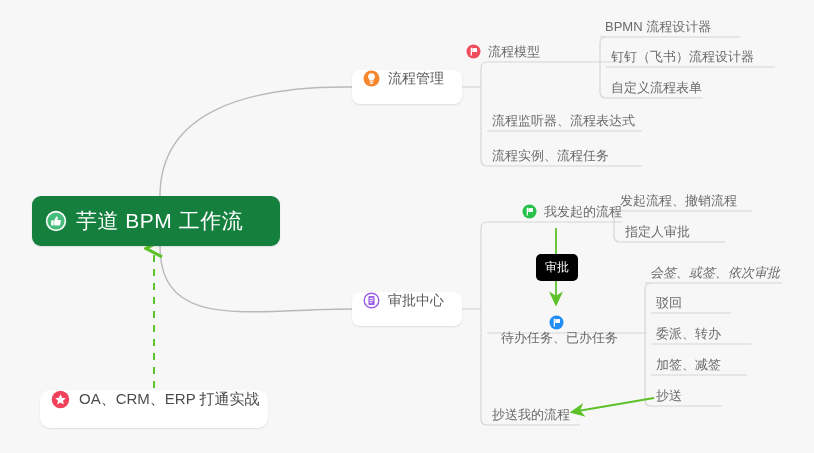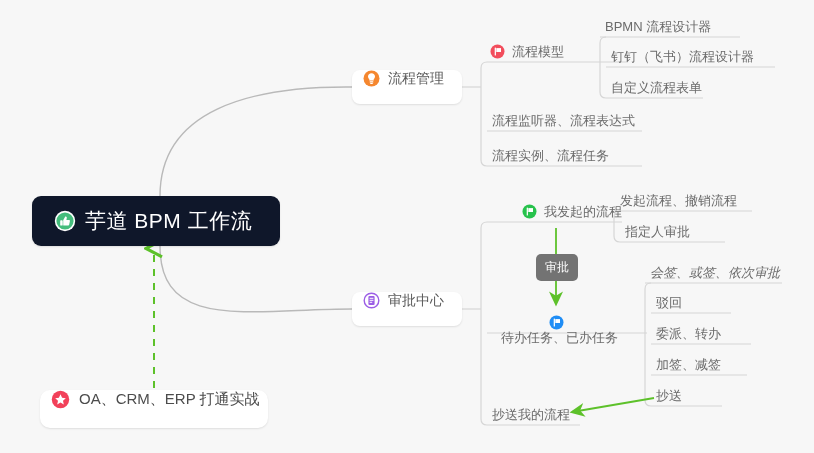--- a/index.html
+++ b/index.html
@@ -12,24 +12,24 @@
     position:relative;
   }
   #canvas{position:absolute;inset:0;width:814px;height:453px;}
   svg.links{position:absolute;left:0;top:0;width:814px;height:453px;pointer-events:none;}
 
   
   .root-node{
     position:absolute;
     left:32px;top:196px;
     width:248px;height:50px;
-    background:#0f172a;
+    background:#15803d;
     border-radius:9px;
     display:flex;align-items:center;
-    padding-left:22px;
+    padding-left:13px;
     box-sizing:border-box;
     box-shadow:0 1px 2px rgba(0,0,0,.10);
     z-index:6;
   }
   .root-label{
     color:#ffffff;font-size:21px;letter-spacing:.5px;margin-left:9px;
     white-space:nowrap;
   }
 
   
@@ -63,21 +63,21 @@
   }
   .leaf.withicon{display:flex;align-items:center;}
   .leaf.withicon .ltext{margin-left:7px;}
 
   
   .ic{display:inline-block;flex:0 0 auto;line-height:0;}
 
   
   .tag{
     position:absolute;
-    background:#737373;
+    background:#000000;
     color:#fff;
     font-size:12px;
     border-radius:5px;
     padding:5px 9px;
     z-index:7;
     white-space:nowrap;
   }
   #tag-approve{left:536px;top:254px;}
 </style>
 </head>
@@ -154,21 +154,21 @@
       <svg width="17" height="17" viewBox="0 0 17 17">
         <circle cx="8.5" cy="8.5" r="8" fill="#f5872f"></circle>
         <path d="M8.5 3.2 C6.4 3.2 5.0 4.7 5.0 6.5 C5.0 7.7 5.7 8.5 6.3 9.2 L6.3 10.6 L10.7 10.6 L10.7 9.2 C11.3 8.5 12.0 7.7 12.0 6.5 C12.0 4.7 10.6 3.2 8.5 3.2 Z" fill="#ffffff"></path>
         <rect x="6.6" y="11.3" width="3.8" height="1.2" rx="0.6" fill="#ffffff"></rect>
         <rect x="7.1" y="13.0" width="2.8" height="1.1" rx="0.55" fill="#ffffff"></rect>
       </svg>
     </span>
     <span class="plabel">流程管理</span>
   </div>
 
-  <div class="leaf withicon" style="left:490px;top:44px;">
+  <div class="leaf withicon" style="left:466px;top:44px;">
     <span class="ic">
       <svg width="15" height="15" viewBox="0 0 15 15">
         <circle cx="7.5" cy="7.5" r="7" fill="#f24d5c"></circle>
         <rect x="4.7" y="3.5" width="1.25" height="8" rx="0.55" fill="#ffffff"></rect>
         <path d="M6.3 4.1 L11.0 4.1 L11.0 8.0 L6.3 8.0 Z" fill="#ffffff"></path>
       </svg>
     </span>
     <span class="ltext">流程模型</span>
   </div>
 

